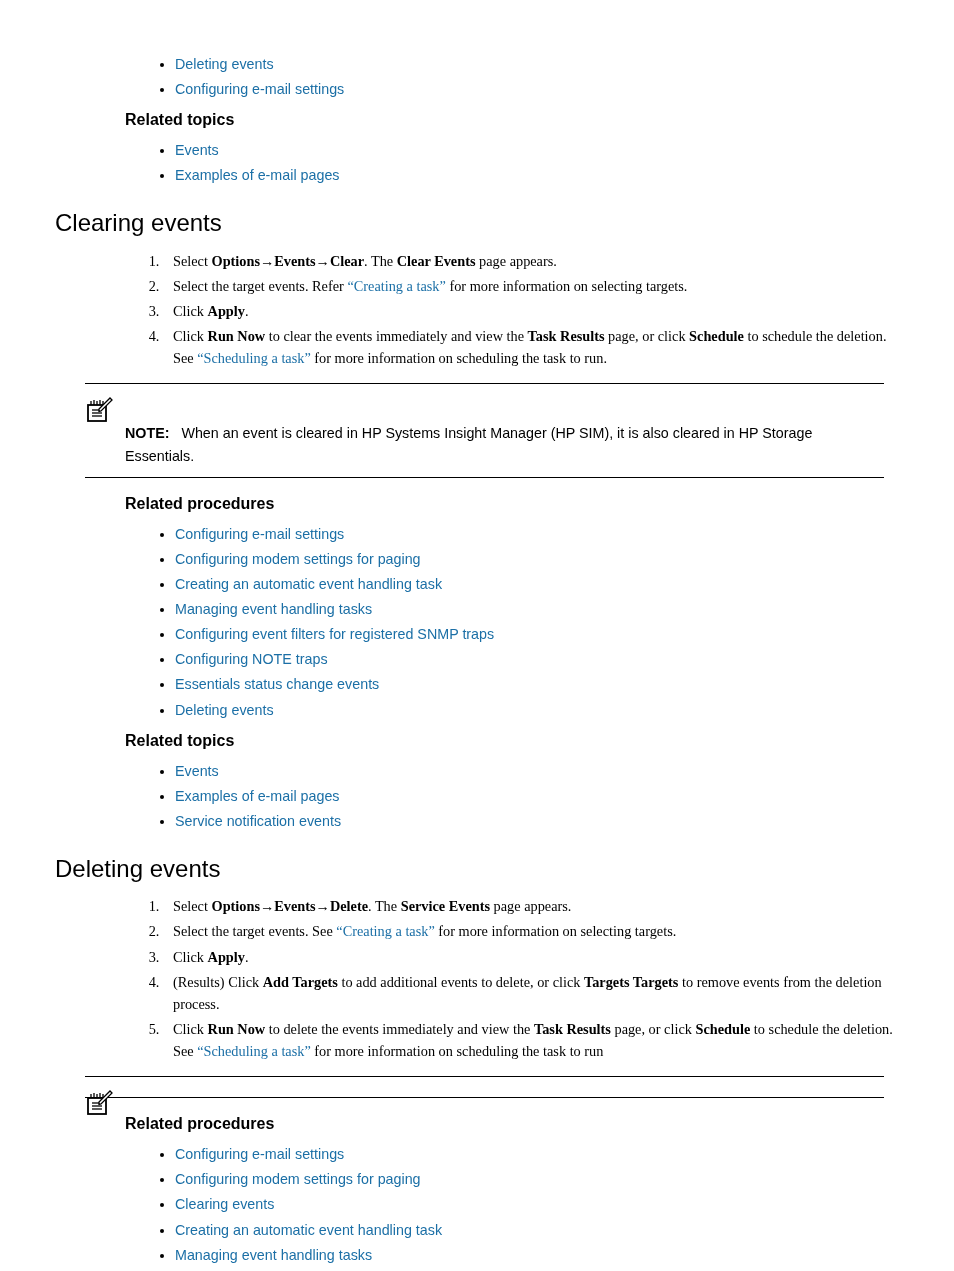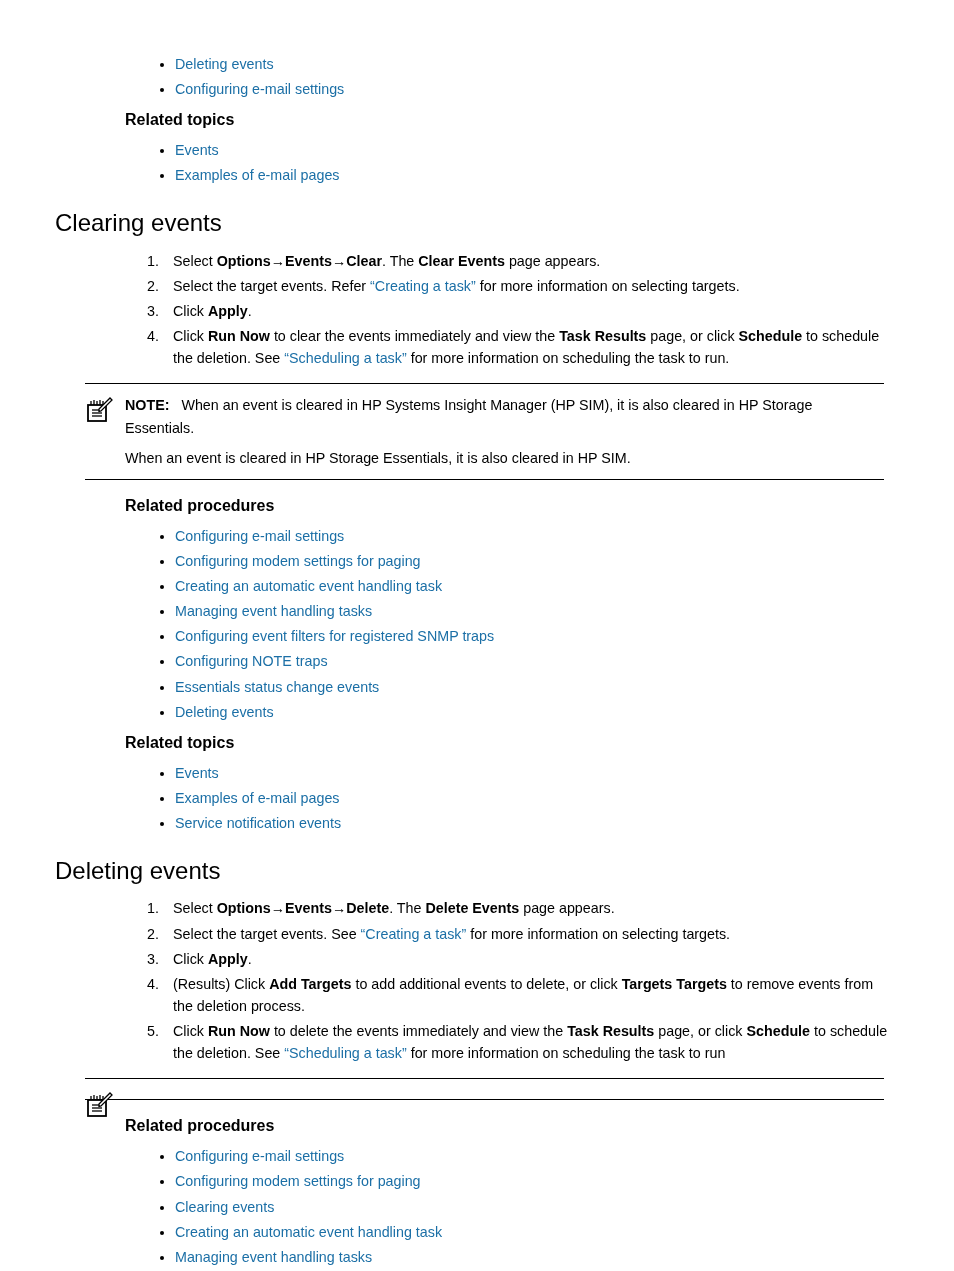--- a/index.html
+++ b/index.html
@@ -28,20 +28,21 @@
       list-style: disc;
       margin: 0 0 6px 120px;
       padding: 0;
     }
     ul.bullets li {
       margin: 3px 0;
     }
     ol.steps {
       margin: 0 0 6px 90px;
       padding: 0 0 0 18px;
+      font-family: Liberation Serif, serif;
     }
     ol.steps li {
       margin: 3px 0;
       padding-right: 20px;
       padding-left: 10px;
     }
     .link {
       color: #1b6fa6;
     }
     .bold {
@@ -49,20 +50,21 @@
     }
     .note-box {
       margin: 14px 30px 14px 30px;
       border-top: 1.5px solid #000;
       border-bottom: 1.5px solid #000;
       padding: 10px 0 10px 0;
       position: relative;
     }
     .note-box .note-text {
       margin-left: 40px;
+      margin-top: 28px;
     }
     .note-box .note-text p {
       margin: 0 0 8px 0;
     }
     .note-box .note-text p:last-child {
       margin-bottom: 0;
     }
     .note-icon {
       position: absolute;
       left: 0;
@@ -99,21 +101,20 @@
       <rect x="3" y="9" width="18" height="16" fill="none" stroke="#000" stroke-width="1.8"></rect>
       <line x1="7" y1="14" x2="17" y2="14" stroke="#000" stroke-width="1.3"></line>
       <line x1="7" y1="17" x2="17" y2="17" stroke="#000" stroke-width="1.3"></line>
       <line x1="7" y1="20" x2="17" y2="20" stroke="#000" stroke-width="1.3"></line>
       <path d="M6 9 L6 5 M9 9 L9 4 M12 9 L12 5 M15 9 L15 4 M18 9 L18 5" stroke="#000" stroke-width="1.3" fill="none"></path>
       <path d="M14 13 L25 2 L27 4 L16 15 L14 15.5 Z" fill="#fff" stroke="#000" stroke-width="1.3"></path>
     </svg>
   </div>
   <div class="note-text">
     <p><span class="bold">NOTE:</span>&nbsp;&nbsp;&nbsp;<span>When an event is cleared in HP Systems Insight Manager (HP SIM), it is also cleared in HP Storage Essentials.</span></p>
-    <p>When an event is cleared in HP Storage Essentials, it is also cleared in HP SIM.</p>
   </div>
 </div>
 
 <div class="bold-heading">Related procedures</div>
 
 <ul class="bullets">
   <li><span class="link">Configuring e-mail settings</span></li>
   <li><span class="link">Configuring modem settings for paging</span></li>
   <li><span class="link">Creating an automatic event handling task</span></li>
   <li><span class="link">Managing event handling tasks</span></li>
@@ -127,21 +128,21 @@
 
 <ul class="bullets">
   <li><span class="link">Events</span></li>
   <li><span class="link">Examples of e-mail pages</span></li>
   <li><span class="link">Service notification events</span></li>
 </ul>
 
 <h2>Deleting events</h2>
 
 <ol class="steps">
-  <li><span>Select </span><span class="bold">Options</span><span>→</span><span class="bold">Events</span><span>→</span><span class="bold">Delete</span><span>. The </span><span class="bold">Delete Events</span><span> page appears.</span></li>
+  <li><span>Select </span><span class="bold">Options</span><span>→</span><span class="bold">Events</span><span>→</span><span class="bold">Delete</span><span>. The </span><span class="bold">Service Events</span><span> page appears.</span></li>
   <li><span>Select the target events. See </span><span class="link">“Creating a task”</span><span> for more information on selecting targets.</span></li>
   <li><span>Click </span><span class="bold">Apply</span><span>.</span></li>
   <li><span>(Results) Click </span><span class="bold">Add Targets</span><span> to add additional events to delete, or click </span><span class="bold">Targets Targets</span><span> to remove events from the deletion process.</span></li>
   <li><span>Click </span><span class="bold">Run Now</span><span> to delete the events immediately and view the </span><span class="bold">Task Results</span><span> page, or click </span><span class="bold">Schedule</span><span> to schedule the deletion. See </span><span class="link">“Scheduling a task”</span><span> for more information on scheduling the task to run</span></li>
 </ol>
 
 <div class="note-box">
   <div class="note-icon">
     <svg width="28" height="28" viewBox="0 0 28 28">
       <rect x="3" y="9" width="18" height="16" fill="none" stroke="#000" stroke-width="1.8"></rect>

